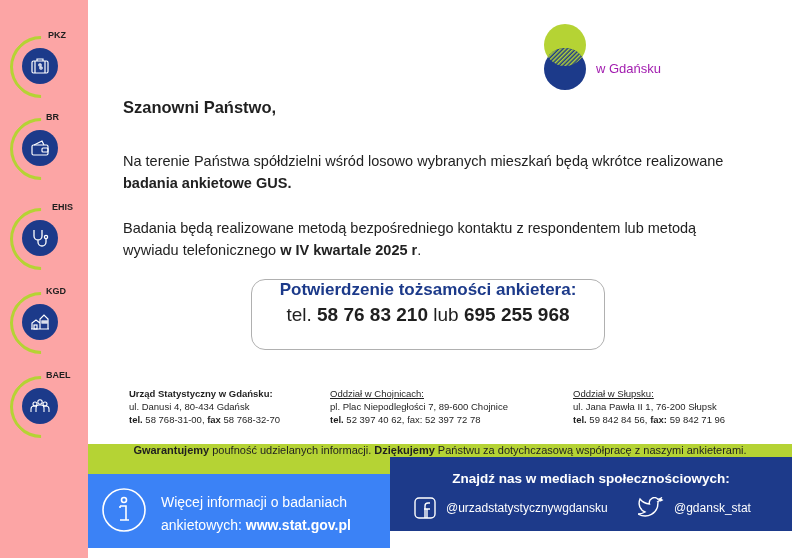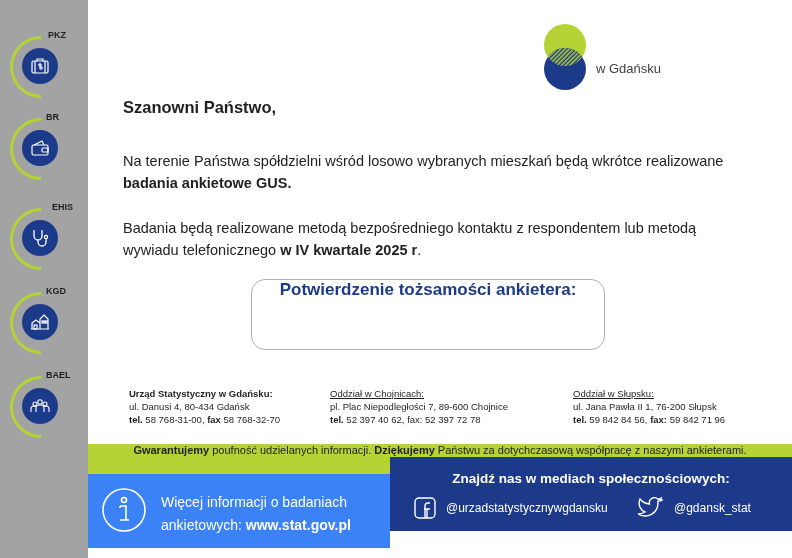--- a/index.html
+++ b/index.html
@@ -1,31 +1,31 @@
 <!DOCTYPE html>
 <html><head>
 <meta charset="utf-8">
 <style>
   * { box-sizing: border-box; margin: 0; padding: 0; }
   html, body { width: 792px; height: 558px; overflow: hidden; background: #ffffff; }
   body { position: relative; font-family: "Liberation Sans", sans-serif; color: #1f1f1f; }
 
-  .sidebar { position: absolute; left: 0; top: 0; width: 88px; height: 558px; background: #a3a3a3; }
+  .sidebar { position: absolute; left: 0; top: 0; width: 88px; height: 558px; background: #fca5a5; }
   .survey { position: absolute; left: 0; width: 88px; height: 80px; }
   .survey .arc { position: absolute; left: 10px; top: 14px; width: 62px; height: 62px; border-radius: 50%;
     border: 3.5px solid #b5d334; border-right-color: transparent; border-top-color: transparent; transform: rotate(45deg); }
   .survey .circle { position: absolute; left: 22px; top: 26px; width: 36px; height: 36px; border-radius: 50%;
     background: #1c3a8a; display: flex; align-items: center; justify-content: center; }
   .survey .circle svg { width: 24px; height: 24px; }
   .survey .code { position: absolute; top: 8px; font-size: 9px; font-weight: bold; color: #1f1f1f; }
 
   .logo { position: absolute; left: 540px; top: 22px; width: 240px; height: 70px; }
   .logo svg { position: absolute; left: 0; top: 0; }
   .logo .l1 { position: absolute; left: 55px; top: 12px; font-size: 19px; color: #1f1f1f; letter-spacing: -0.2px; }
-  .logo .l2 { position: absolute; left: 56px; top: 39px; font-size: 13px; color: #404040; }
+  .logo .l2 { position: absolute; left: 56px; top: 39px; font-size: 13px; color: #a21caf; }
 
   .greeting { position: absolute; left: 123px; top: 98px; font-size: 16.5px; font-weight: bold; color: #1f1f1f; }
   .para { position: absolute; left: 123px; font-size: 14.5px; line-height: 22px; color: #222; }
   .para b { font-weight: bold; margin-top: 12px; }
   .p1 { top: 150px; }
   .p2 { top: 217px; }
 
   .confirm { position: absolute; left: 251px; top: 279px; width: 354px; height: 71px; border: 1px solid #b0b0b0; border-radius: 14px; text-align: center; }
   .confirm .t { font-size: 17px; font-weight: bold; color: #1c3a8a; }
   .confirm .ph { margin-top: 4px; font-size: 19px; color: #1f1f1f; }
@@ -134,20 +134,23 @@
 
 <div class="para p1" style="width:610px">
   <span>Na terenie Państwa spółdzielni wśród losowo wybranych mieszkań będą wkrótce realizowane </span><b>badania ankietowe GUS.</b>
 </div>
 <div class="para p2" style="width:590px">
   <span>Badania będą realizowane metodą bezpośredniego kontaktu z respondentem lub metodą wywiadu telefonicznego </span><b>w IV kwartale 2025 r</b><span>.</span>
 </div>
 
 <div class="confirm">
   <div class="t">Potwierdzenie tożsamości ankietera:</div>
+  <div class="ph">
+    <span>tel. </span><b>58 76 83 210</b><span> lub </span><b>695 255 968</b>
+  </div>
 </div>
 
 <div class="office o1">
   <span class="h b">Urząd Statystyczny w Gdańsku:</span>
   <span class="h">ul. Danusi 4, 80-434 Gdańsk</span>
   <span><b>tel.</b><span> 58 768-31-00, </span><b>fax</b><span> 58 768-32-70</span></span>
 </div>
 <div class="office o2">
   <span class="h u">Oddział w Chojnicach:</span>
   <span class="h">pl. Plac Niepodległości 7, 89-600 Chojnice</span>

